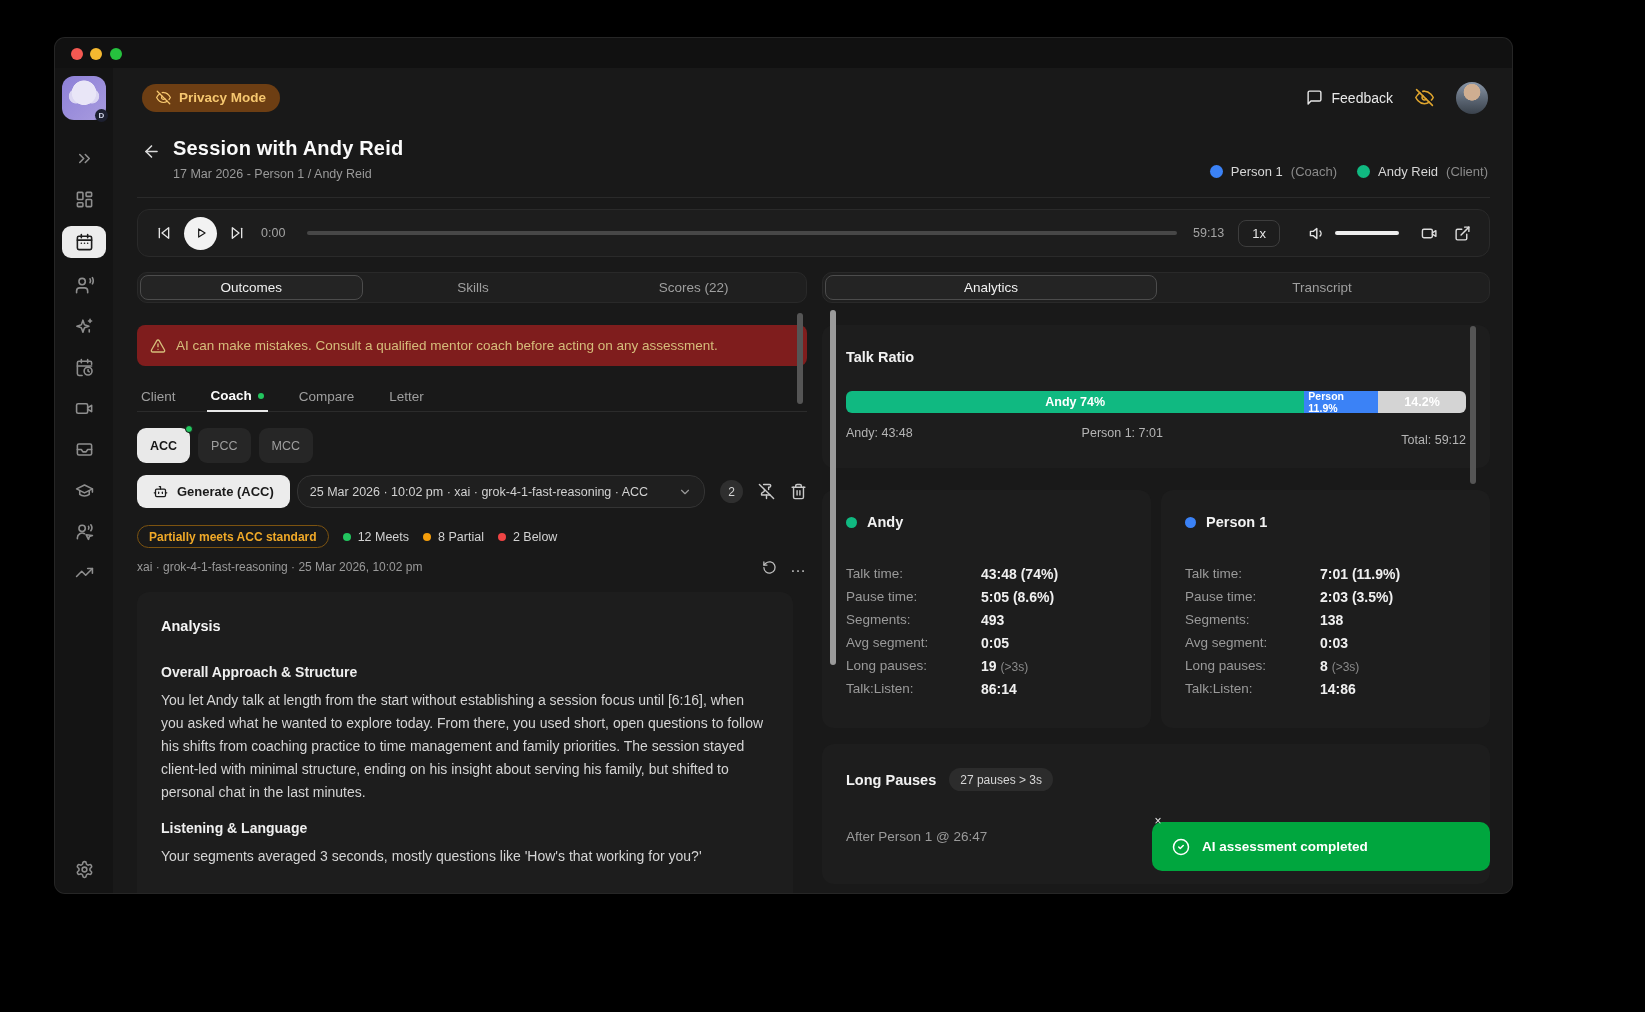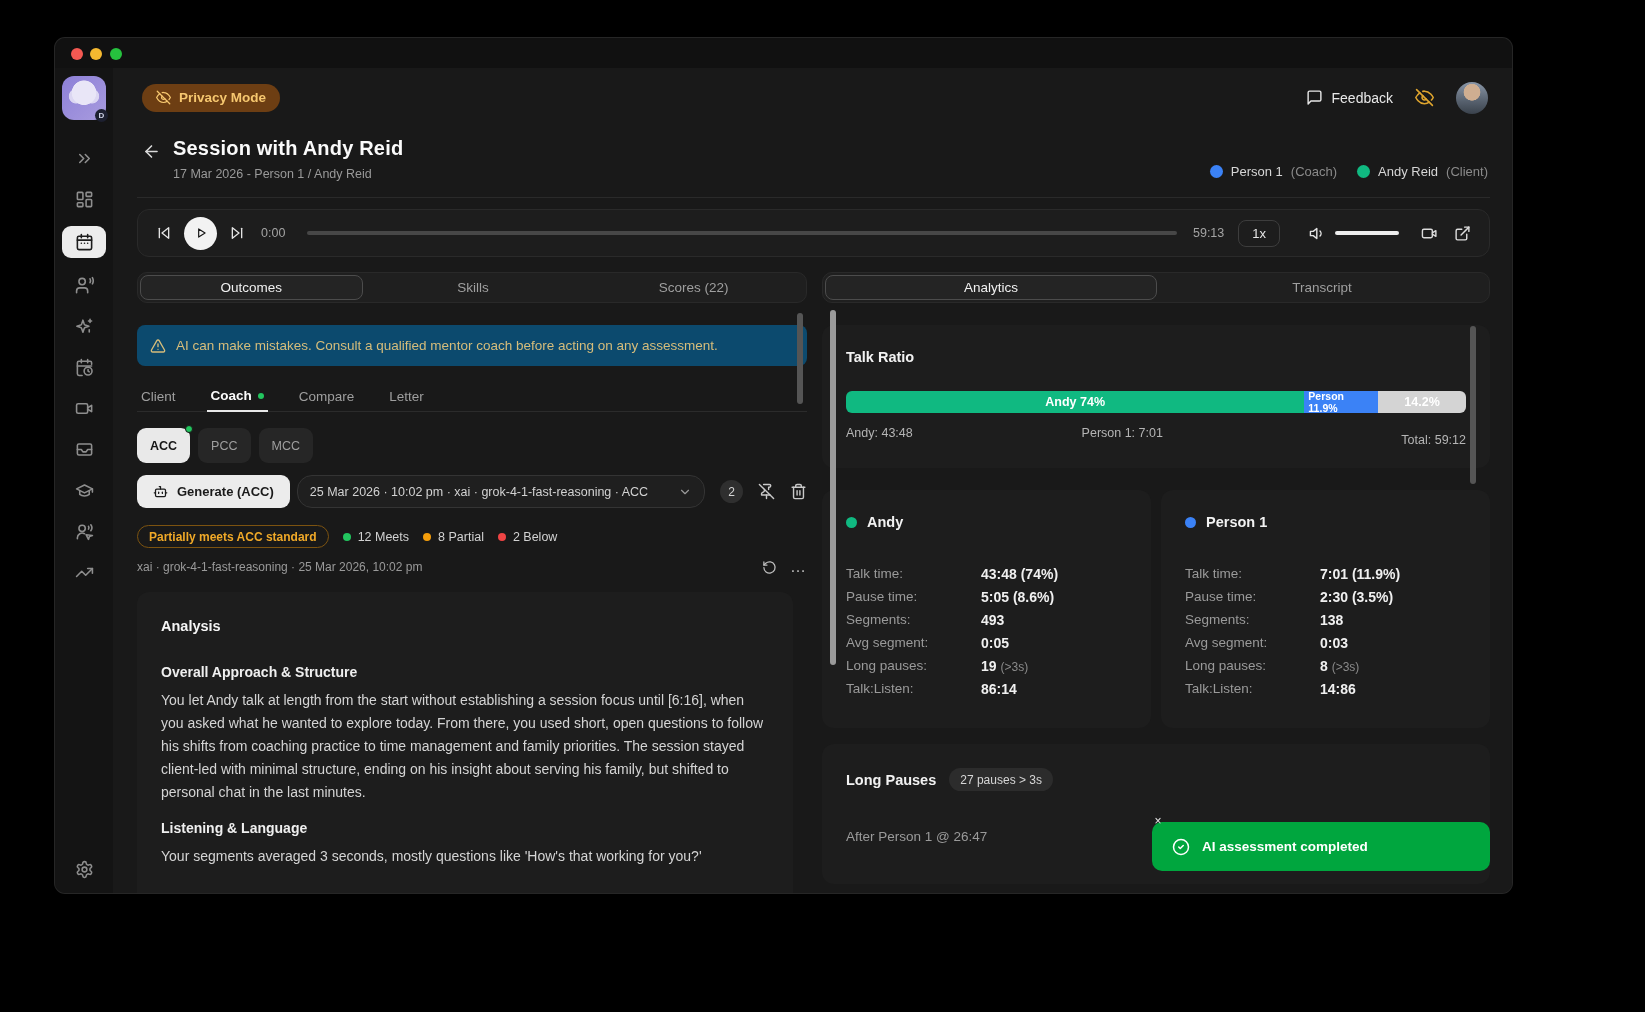--- a/index.html
+++ b/index.html
@@ -58,21 +58,21 @@
 
   
   .content { display:flex; gap:15px; margin:15px 22px 0 24px; height:597px; }
   .col-left { width:670px; position:relative; }
   .col-right { width:668px; position:relative; }
 
   .seg-tabs { background:#1f1f1f; border:1px solid #292929; border-radius:10px; height:31px; display:flex; padding:2px; }
   .seg { flex:1; display:flex; align-items:center; justify-content:center; font-size:13.5px; color:#9f9f9f; border-radius:8px; }
   .seg.active { background:#242424; border:1px solid #4c4c4c; color:#f0f0f0; }
 
-  .warn { margin-top:22px; background:#0c4a6e; border-radius:8px; height:41px; display:flex; align-items:center; gap:10px; padding:0 13px; color:#d6bd7b; font-size:13.5px; }
+  .warn { margin-top:22px; background:#7f1d1d; border-radius:8px; height:41px; display:flex; align-items:center; gap:10px; padding:0 13px; color:#d6bd7b; font-size:13.5px; }
   .warn svg{ width:16px; height:16px; flex:none; }
 
   .subtabs { margin-top:15px; display:flex; gap:27px; border-bottom:1px solid #2b2b2b; height:31px; font-size:13.5px; color:#9f9f9f; }
   .subtab { display:flex; align-items:center; gap:6px; padding:0 4px; }
   .subtab.active { color:#fafafa; font-weight:700; border-bottom:2px solid #e8e8e8; margin-bottom:-1px; }
   .subtab .dot { width:6px; height:6px; border-radius:50%; background:#22c55e; }
 
   .level-pills { margin-top:16px; display:flex; gap:8px; }
   .lvl { height:35px; border-radius:9px; padding:0 13px; font-size:12.5px; display:flex; align-items:center; background:#262626; color:#9f9f9f; position:relative; }
   .lvl.active { background:#e9e9e9; color:#161616; font-weight:600; }
@@ -576,21 +576,21 @@
                 <span class="dot" style="background: rgb(59, 130, 246);"></span>
                 <span>Person 1</span>
               </div>
             <div class="stat-rows">
               <div class="stat-line">
                   <span class="stat-label">Talk time:</span>
                   <span class="stat-value">7:01 (11.9%)</span>
                 </div>
               <div class="stat-line">
                   <span class="stat-label">Pause time:</span>
-                  <span class="stat-value">2:30 (3.5%)</span>
+                  <span class="stat-value">2:03 (3.5%)</span>
                 </div>
               <div class="stat-line">
                   <span class="stat-label">Segments:</span>
                   <span class="stat-value">138</span>
                 </div>
               <div class="stat-line">
                   <span class="stat-label">Avg segment:</span>
                   <span class="stat-value">0:03</span>
                 </div>
               <div class="stat-line">

